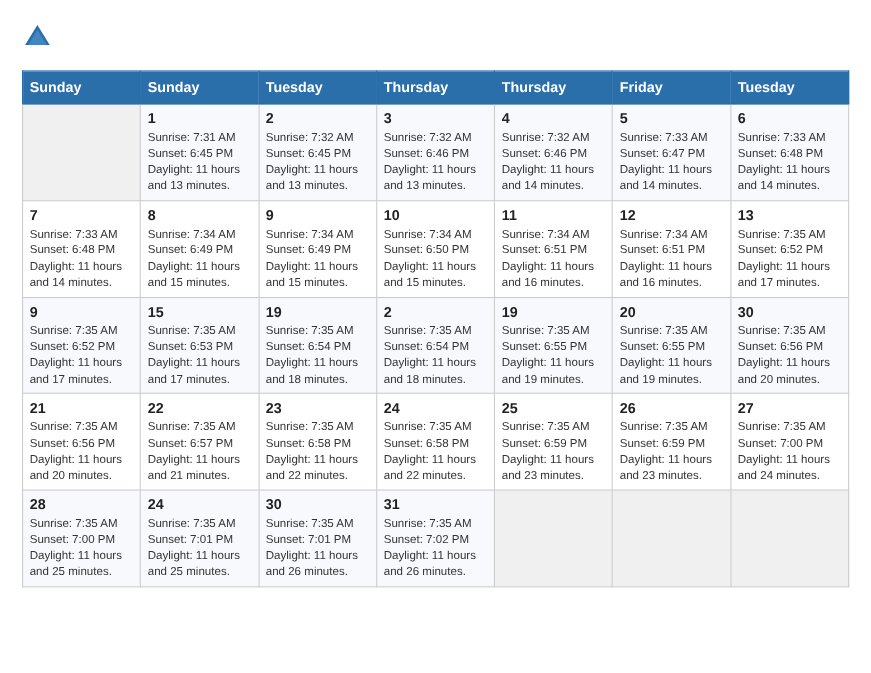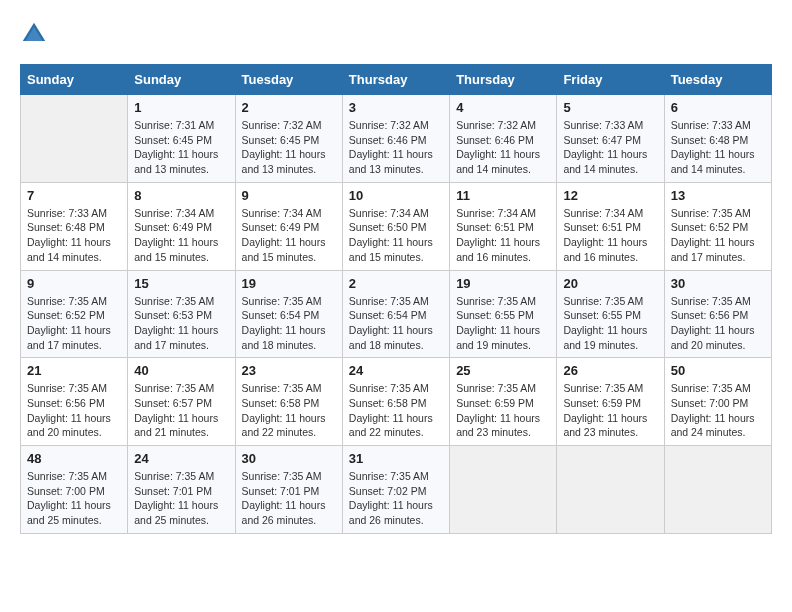--- a/index.html
+++ b/index.html
@@ -207,47 +207,47 @@
           <span class="day-num">30</span>
           <div class="cell-content">Sunrise: 7:35 AM<br>Sunset: 6:56 PM<br>Daylight: 11 hours and 20 minutes.</div>
         </td>
       </tr>
       <tr>
         <td>
           <span class="day-num">21</span>
           <div class="cell-content">Sunrise: 7:35 AM<br>Sunset: 6:56 PM<br>Daylight: 11 hours and 20 minutes.</div>
         </td>
         <td>
-          <span class="day-num">40</span>
+          <span class="day-num">22</span>
           <div class="cell-content">Sunrise: 7:35 AM<br>Sunset: 6:57 PM<br>Daylight: 11 hours and 21 minutes.</div>
         </td>
         <td>
           <span class="day-num">23</span>
           <div class="cell-content">Sunrise: 7:35 AM<br>Sunset: 6:58 PM<br>Daylight: 11 hours and 22 minutes.</div>
         </td>
         <td>
           <span class="day-num">24</span>
           <div class="cell-content">Sunrise: 7:35 AM<br>Sunset: 6:58 PM<br>Daylight: 11 hours and 22 minutes.</div>
         </td>
         <td>
           <span class="day-num">25</span>
           <div class="cell-content">Sunrise: 7:35 AM<br>Sunset: 6:59 PM<br>Daylight: 11 hours and 23 minutes.</div>
         </td>
         <td>
           <span class="day-num">26</span>
           <div class="cell-content">Sunrise: 7:35 AM<br>Sunset: 6:59 PM<br>Daylight: 11 hours and 23 minutes.</div>
         </td>
         <td>
-          <span class="day-num">50</span>
+          <span class="day-num">27</span>
           <div class="cell-content">Sunrise: 7:35 AM<br>Sunset: 7:00 PM<br>Daylight: 11 hours and 24 minutes.</div>
         </td>
       </tr>
       <tr>
         <td>
-          <span class="day-num">48</span>
+          <span class="day-num">28</span>
           <div class="cell-content">Sunrise: 7:35 AM<br>Sunset: 7:00 PM<br>Daylight: 11 hours and 25 minutes.</div>
         </td>
         <td>
           <span class="day-num">24</span>
           <div class="cell-content">Sunrise: 7:35 AM<br>Sunset: 7:01 PM<br>Daylight: 11 hours and 25 minutes.</div>
         </td>
         <td>
           <span class="day-num">30</span>
           <div class="cell-content">Sunrise: 7:35 AM<br>Sunset: 7:01 PM<br>Daylight: 11 hours and 26 minutes.</div>
         </td>

